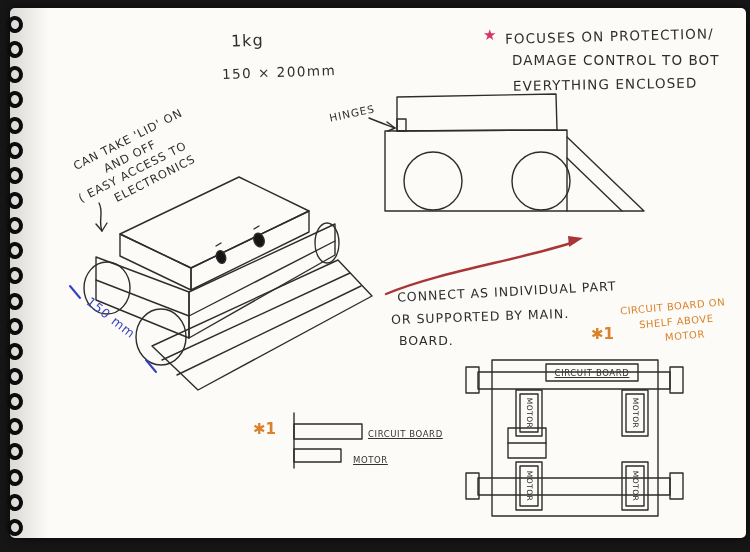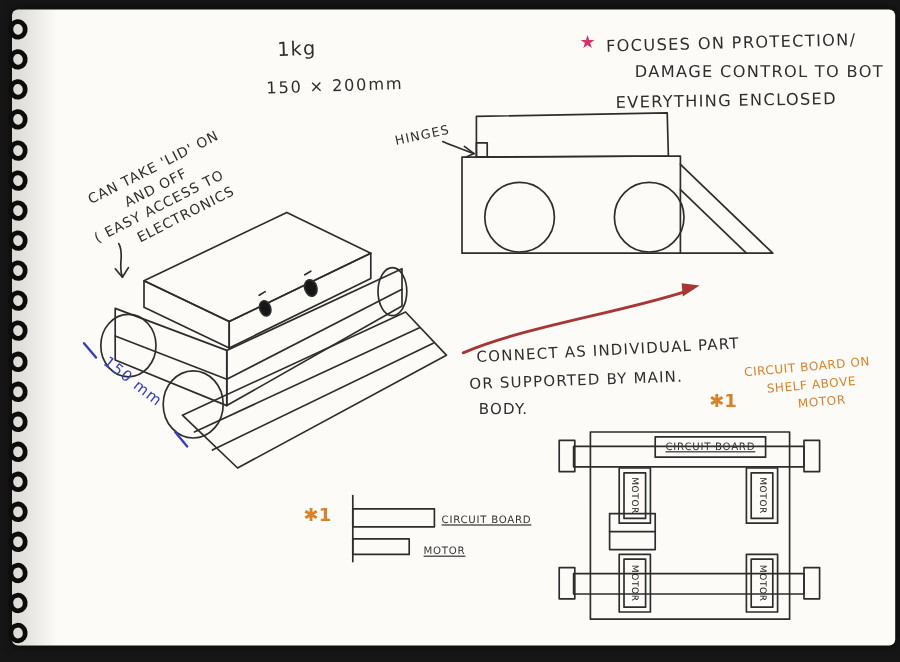--- a/index.html
+++ b/index.html
@@ -129,38 +129,38 @@
       </g>
     </g>
   </svg>
 
   <div class="txt hand" style="left:231px; top:31px; font-size:16px; transform:rotate(-2deg);">1kg</div>
   <div class="txt hand" style="left:222px; top:64px; font-size:13.5px; letter-spacing:1.5px; transform:rotate(-2deg);">150 × 200mm</div>
 
   <div class="txt pink" style="left:483px; top:26px; font-size:15px;">★</div>
   <div class="note hand" style="left:505px; top:24px; font-size:13.5px; line-height:24px; letter-spacing:1.1px;">
     <div style="transform:rotate(-1.5deg);">FOCUSES ON PROTECTION/</div>
-    <div style="margin-left:24px;">DAMAGE CONTROL TO BOT</div>
+    <div style="margin-left:7px;">DAMAGE CONTROL TO BOT</div>
     <div style="margin-left:8px; transform:rotate(-1deg);">EVERYTHING ENCLOSED</div>
   </div>
 
   <div class="note hand" style="left:62px; top:165px; font-size:11.5px; line-height:15.5px; letter-spacing:.8px; transform:rotate(-27deg); transform-origin:0 0;">
     <div style="margin-left:10px;">CAN TAKE 'LID' ON</div>
     <div style="margin-left:36px;">AND OFF</div>
     <div>( EASY ACCESS TO</div>
     <div style="margin-left:32px;">ELECTRONICS</div>
   </div>
 
   <div class="txt hand" style="left:329px; top:107px; font-size:10.5px; transform:rotate(-12deg);">HINGES</div>
 
   <div class="txt blue" style="left:82px; top:310px; font-size:12.5px; letter-spacing:1px; transform:rotate(38deg);">150 mm</div>
 
   <div class="txt hand" style="left:397px; top:284px; font-size:12.5px; transform:rotate(-3deg);">CONNECT AS INDIVIDUAL PART</div>
   <div class="txt hand" style="left:391px; top:309px; font-size:12.5px; transform:rotate(-2deg);">OR SUPPORTED BY MAIN.</div>
-  <div class="txt hand" style="left:399px; top:333px; font-size:12.5px;">BODY.</div>
+  <div class="txt hand" style="left:399px; top:333px; font-size:12.5px;">BOARD.</div>
 
   <div class="txt orange" style="left:591px; top:325px; font-size:15px; font-weight:bold;">✱1</div>
   <div class="txt orange" style="left:620px; top:301px; font-size:10px; letter-spacing:.5px; transform:rotate(-5deg);">CIRCUIT BOARD ON</div>
   <div class="txt orange" style="left:639px; top:316px; font-size:10px; letter-spacing:.5px; transform:rotate(-5deg);">SHELF ABOVE</div>
   <div class="txt orange" style="left:665px; top:330px; font-size:10px; letter-spacing:.5px; transform:rotate(-5deg);">MOTOR</div>
 
   <div class="txt orange" style="left:253px; top:420px; font-size:15px; font-weight:bold;">✱1</div>
   <div class="txt small-label" style="left:368px; top:429px;">CIRCUIT BOARD</div>
   <div class="txt small-label" style="left:353px; top:455px;">MOTOR</div>
 

